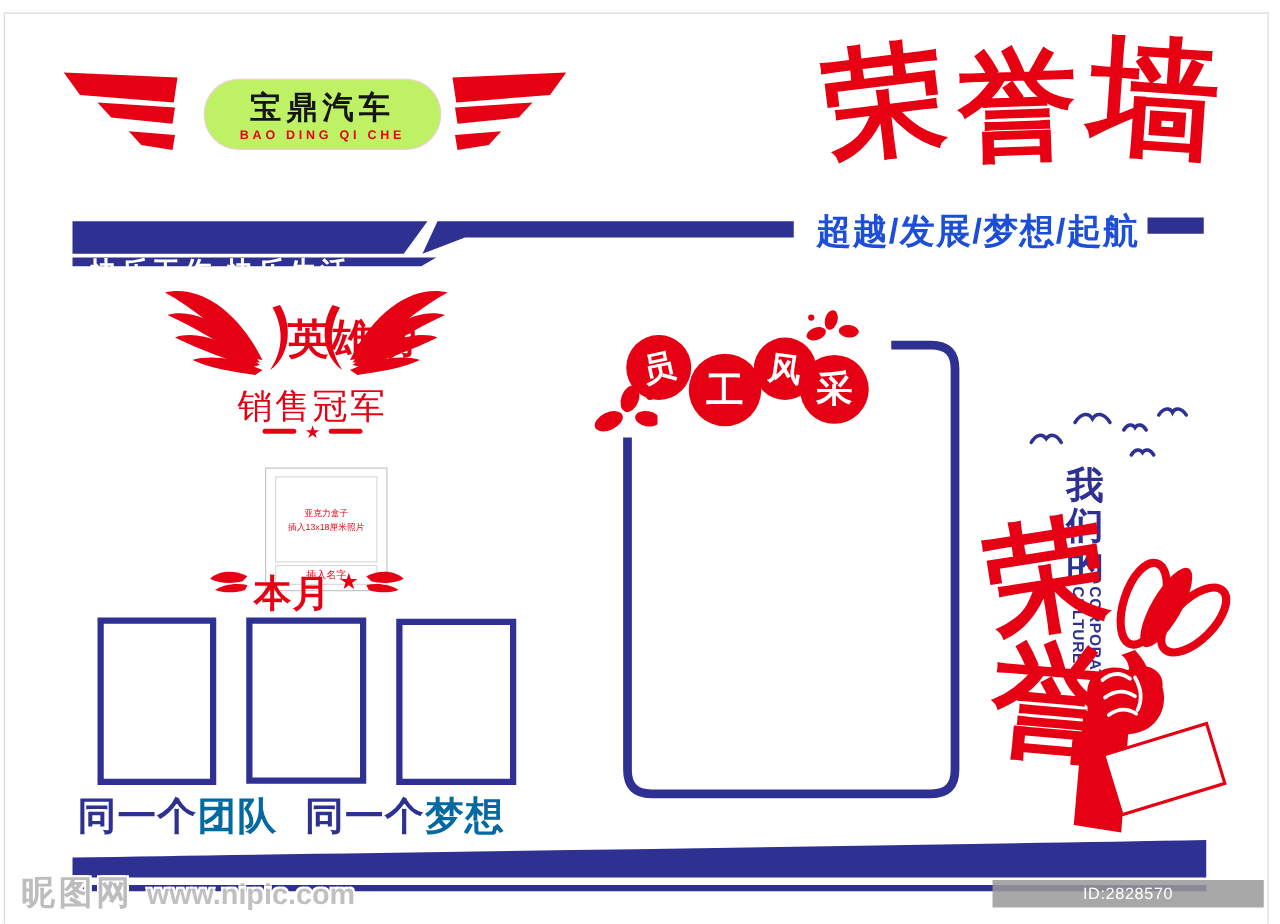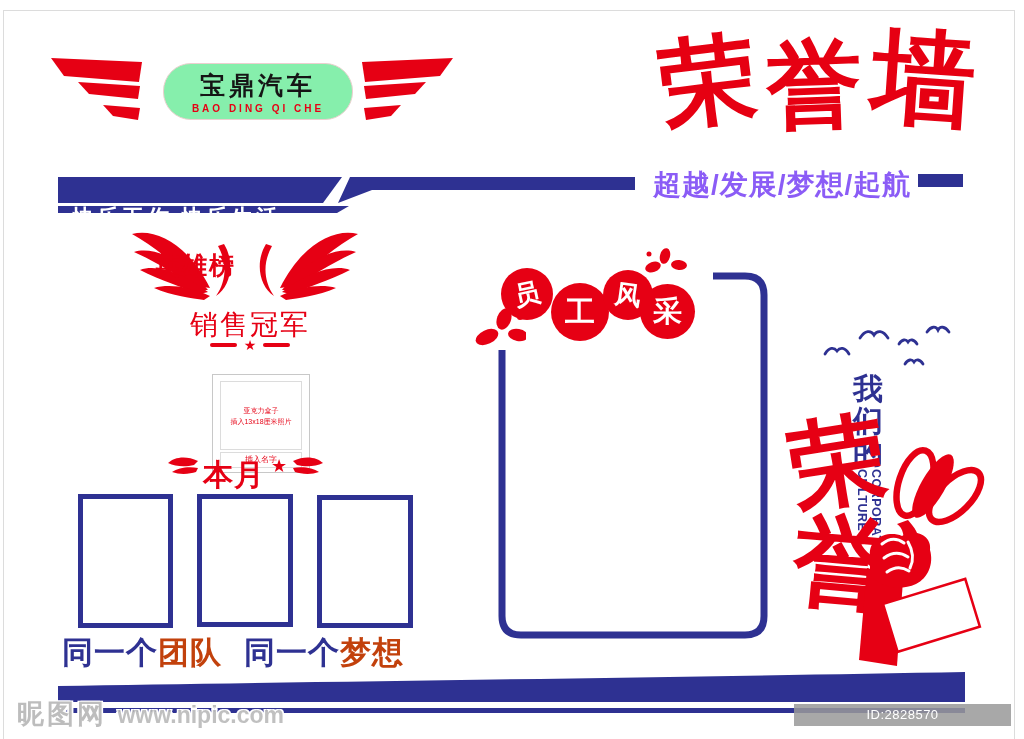--- a/index.html
+++ b/index.html
@@ -4,38 +4,38 @@
 <style>
   html,body{margin:0;padding:0;background:#fff;}
   .canvas{position:relative;width:1024px;height:739px;background:#ffffff;overflow:hidden;
           font-family:"Liberation Sans","DejaVu Sans",sans-serif;}
   .abs{position:absolute;}
   .page-border{position:absolute;left:3px;top:10px;width:1010px;height:729px;
     border-left:1px solid #dcdcdc;border-top:1px solid #dcdcdc;border-right:1px solid #dcdcdc;}
 
   
   .pill{left:163px;top:63px;width:188px;height:55px;border:1px solid #eccfcf;border-radius:28px;
-        background:#86efac;text-align:center;}
+        background:#bef264;text-align:center;}
   .pill-cn{margin-top:5px;font-size:25px;font-weight:900;color:#151515;letter-spacing:4px;}
   .pill-en{font-size:10px;font-weight:800;color:#e60014;letter-spacing:3px;margin-top:1px;}
 
   
   .main-title{left:635px;top:22px;width:365px;height:130px;text-align:center;white-space:nowrap;}
   .main-title span{display:inline-block;font-size:96px;font-weight:900;color:#e60012;margin:0 5px;line-height:1.1;}
   .mt0{transform:rotate(-7deg);}
   .mt1{transform:rotate(-2deg) translateY(4px);}
   .mt2{transform:rotate(4deg);font-size:103px !important;}
-  .subtitle{left:653px;top:166px;font-size:28px;font-weight:900;color:#8b5cf6;letter-spacing:1px;white-space:nowrap;}
+  .subtitle{left:653px;top:166px;font-size:28px;font-weight:900;color:#1d4ed8;letter-spacing:1px;white-space:nowrap;}
   .subtitle-dash{left:918px;top:174px;width:45px;height:13px;background:#2e3192;}
 
   
   .banner-text{left:72px;top:179px;font-size:22px;font-weight:bold;color:#fff;letter-spacing:3px;white-space:nowrap;margin-top:24px;}
 
   
-  .hero-title{left:155px;top:249px;width:180px;text-align:left;font-size:25px;font-weight:900;color:#e60014;letter-spacing:2px;}
+  .hero-title{left:155px;top:249px;width:180px;text-align:right;font-size:33px;font-weight:900;color:#e60014;letter-spacing:2px;}
   .hero-award{left:170px;top:306px;width:160px;text-align:center;font-size:28px;font-weight:400;color:#e60014;letter-spacing:2px;}
   .hero-div{left:200px;top:340px;width:100px;display:flex;align-items:center;justify-content:center;gap:7px;}
   .hero-div .dash{width:27px;height:4px;background:#e60014;border-radius:2px;}
   .hero-div .star{font-size:14px;color:#e60014;line-height:10px;}
 
   
   .photo-frame{left:212px;top:362px;width:96px;height:97px;border:1px solid #c8c8c8;background:#fff;margin-top:12px;}
   .pf-inner{position:absolute;left:7px;top:6px;width:80px;height:67px;border:1px solid #dcdcdc;
             text-align:center;color:#e60014;}
   .pf-inner .l1{margin-top:24px;font-size:7px;}
@@ -49,21 +49,21 @@
   .monthly .star{font-size:18px;color:#e60014;margin:0 1px;}
 
   
   .bframe{border:5px solid #2e3192;background:#fff;box-sizing:border-box;}
   .bf1{left:78px;top:494px;width:95px;height:134px;}
   .bf2{left:197px;top:494px;width:96px;height:133px;}
   .bf3{left:317px;top:495px;width:96px;height:133px;}
 
   .team{left:62px;top:632px;font-size:31px;font-weight:900;letter-spacing:1px;white-space:nowrap;}
   .team .blue{color:#2e3192;}
-  .team .red{color:#c2410c;}
+  .team .red{color:#0369a1;}
   .team .gap{margin-left:22px;}
 
   
   .scircle{border-radius:50%;background:#e60014;color:#fff;display:flex;align-items:center;justify-content:center;font-weight:900;}
   .sc1{left:501px;top:268px;width:52px;height:52px;font-size:26px;}
   .sc1 span{transform:rotate(-12deg);}
   .sc2{left:551px;top:283px;width:58px;height:58px;font-size:30px;}
   .sc3{left:603px;top:270px;width:50px;height:50px;font-size:26px;}
   .sc3 span{transform:rotate(8deg);}
   .sc4{left:640px;top:284px;width:55px;height:55px;font-size:29px;}

